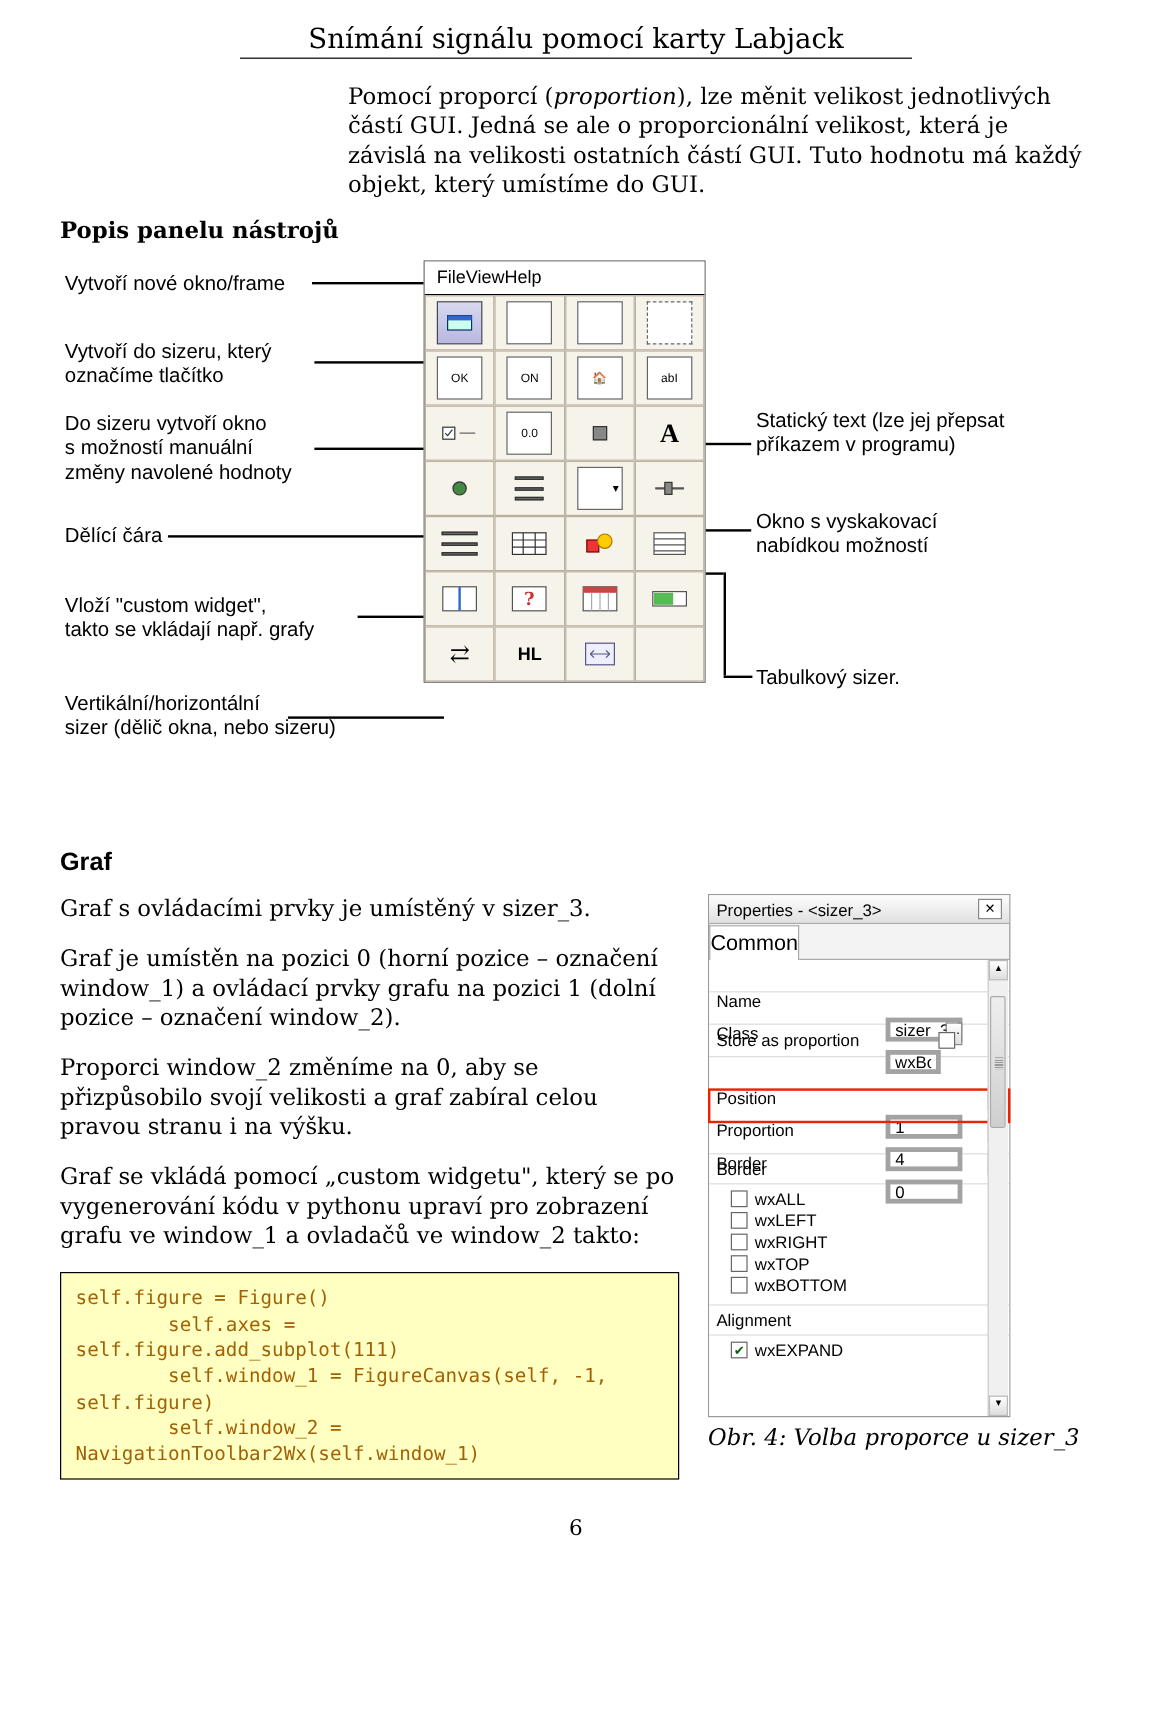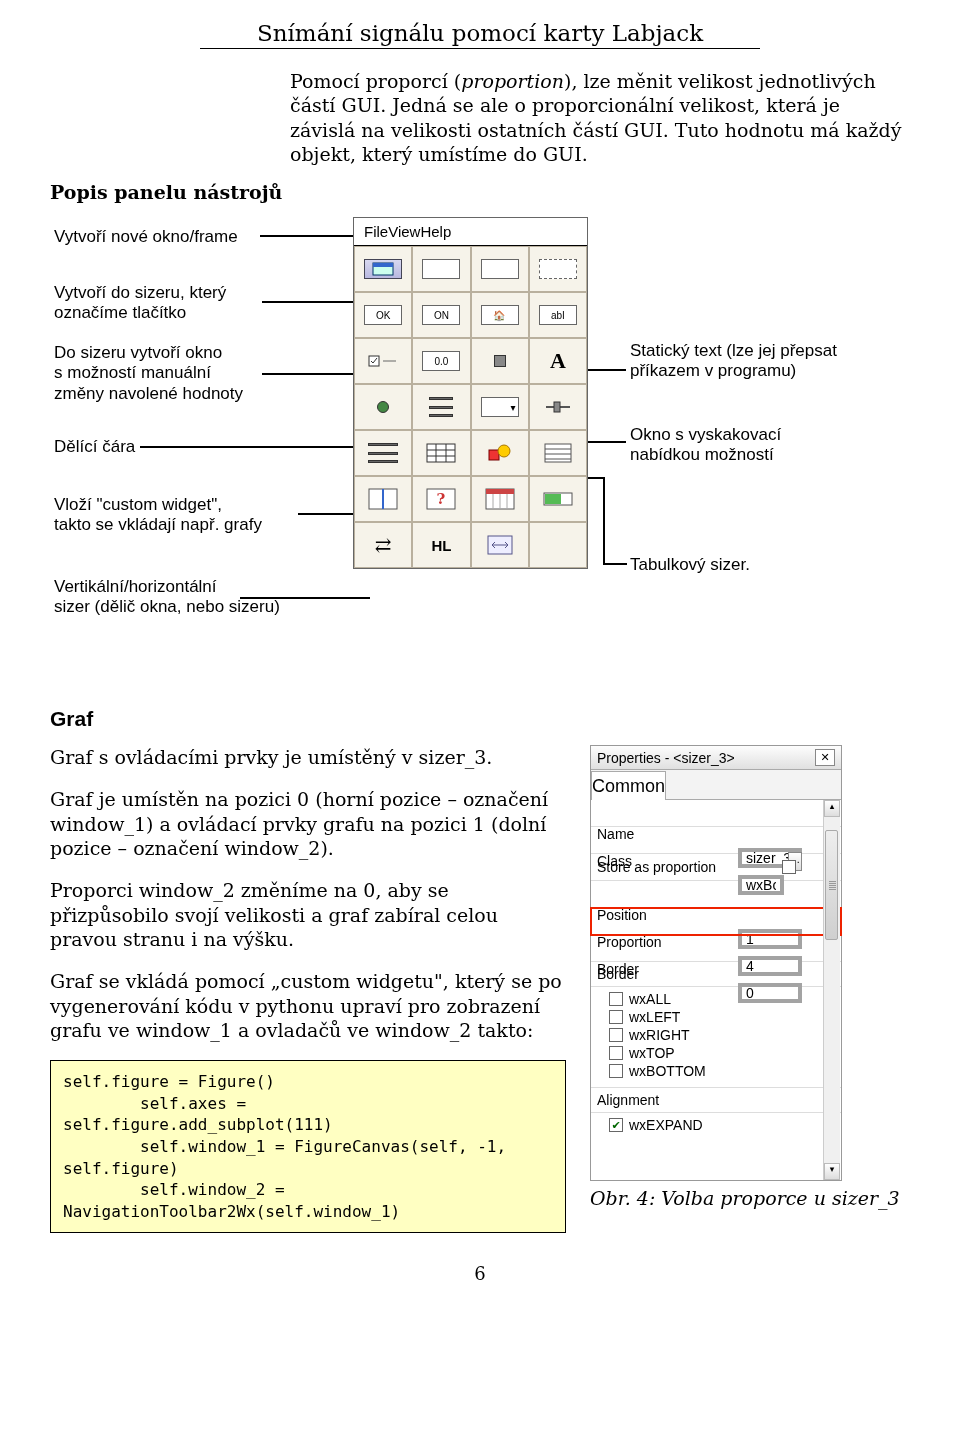--- a/index.html
+++ b/index.html
@@ -20,33 +20,33 @@
   .ann { position: absolute; font-family: Arial, Helvetica, sans-serif; font-size: 17px; line-height: 1.2; white-space: pre-line; }
   .line { position: absolute; background: #000; }
   .hline { height: 1.5px; }
   .vline { width: 1.5px; }
 
   .palette { position: absolute; left: 303px; top: 0; width: 235px; border: 1px solid #666; background: #efe9dc; }
   .menubar { display: flex; padding: 5px 10px; background: #fff; font-family: Arial, sans-serif; font-size: 15px; border-bottom: 1px solid #000; }
   .palgrid { display: grid; grid-template-columns: repeat(4, 1fr); }
   .pcell { height: 46px; border: 1px solid #b9b09e; display: flex; align-items: center; justify-content: center; background: #f6f3ea; position: relative; }
   .pcell span, .pcell svg { pointer-events: none; }
-  .pbtn-box { width: 38px; height: 20px; border: 1px solid #666; background: #fff; display: flex; align-items: center; justify-content: center; font-size: 10px; font-family: Arial; }
+  .pbtn-box { width: 38px; height: 36px; border: 1px solid #666; background: #fff; display: flex; align-items: center; justify-content: center; font-size: 10px; font-family: Arial; }
   .pbtn-box.dk { background: linear-gradient(#d8d8f0,#b8b8e0); border-color: #445; }
   .iconcircle { width: 12px; height: 12px; border: 1px solid #333; border-radius: 50%; background: #484; }
   .iconsquare { width: 12px; height: 12px; border: 1px solid #333; background: #888; }
   .iconbars  { width: 30px; height: 20px; display: flex; flex-direction: column; justify-content: space-between; }
   .iconbars div { height: 3px; background: #666; border: 1px solid #333; }
 
   
   h2.section { font-family: Arial, Helvetica, sans-serif; font-weight: bold; font-size: 21px; margin: 12px 0 14px; }
   .graf-row { display: flex; gap: 24px; }
   .graf-left { flex: 1.05; font-size: 19px; line-height: 1.28; }
   .graf-left p { margin-bottom: 18px; }
-  .codebox { background: #ffffc2; border: 1px solid #000; padding: 10px 12px; font-family: "DejaVu Sans Mono", Consolas, monospace; font-size: 16px; color: #000000; line-height: 1.35; white-space: pre-wrap; }
+  .codebox { background: #ffffc2; border: 1px solid #000; padding: 10px 12px; font-family: "DejaVu Sans Mono", Consolas, monospace; font-size: 16px; color: #a16207; line-height: 1.35; white-space: pre-wrap; }
   .graf-right { width: 320px; }
   .caption { font-style: italic; font-size: 19px; margin-top: 6px; }
 
   
   .prop-panel { width: 252px; border: 1px solid #999; background: #f3f3f3; font-family: "Segoe UI", Arial, sans-serif; font-size: 14px; }
   .prop-title { display: flex; align-items: center; justify-content: space-between; padding: 3px 6px; background: linear-gradient(#fdfdfd,#e0e0e0); border-bottom: 1px solid #aaa; }
   .prop-close { width: 20px; height: 17px; border: 1px solid #888; display: flex; align-items: center; justify-content: center; font-size: 11px; background: #fff; }
   .tabrow { display: flex; border-bottom: 1px solid #aaa; }
   .tabrow .tab { padding: 4px 0 3px; background: #f7f7f7; border: 1px solid #aaa; border-bottom: none; margin-right: -1px; font-size: 18px; }
   .tabrow .tab.active { background: #fff; position: relative; top: 1px; }

